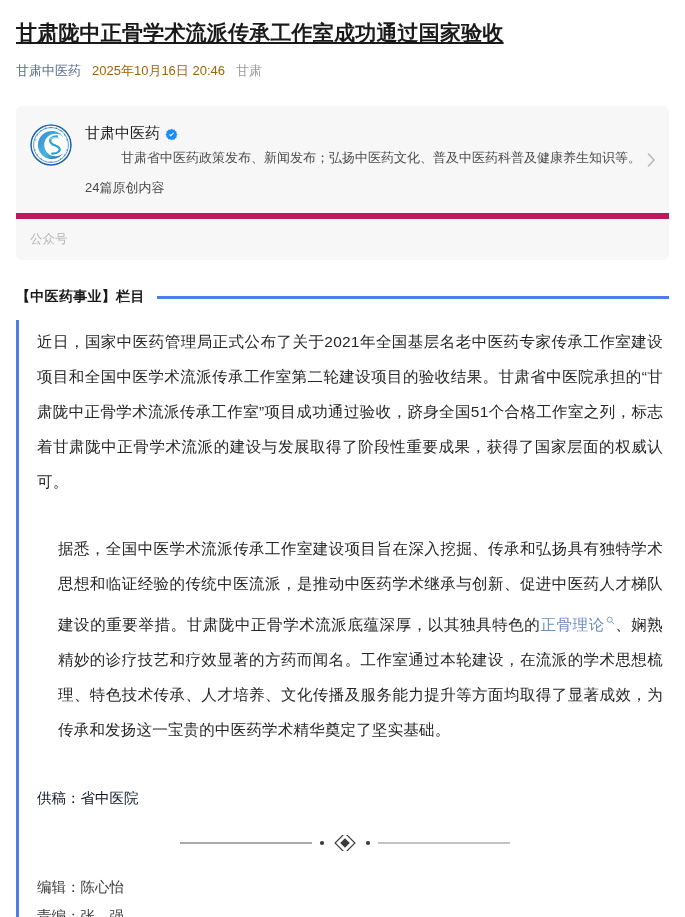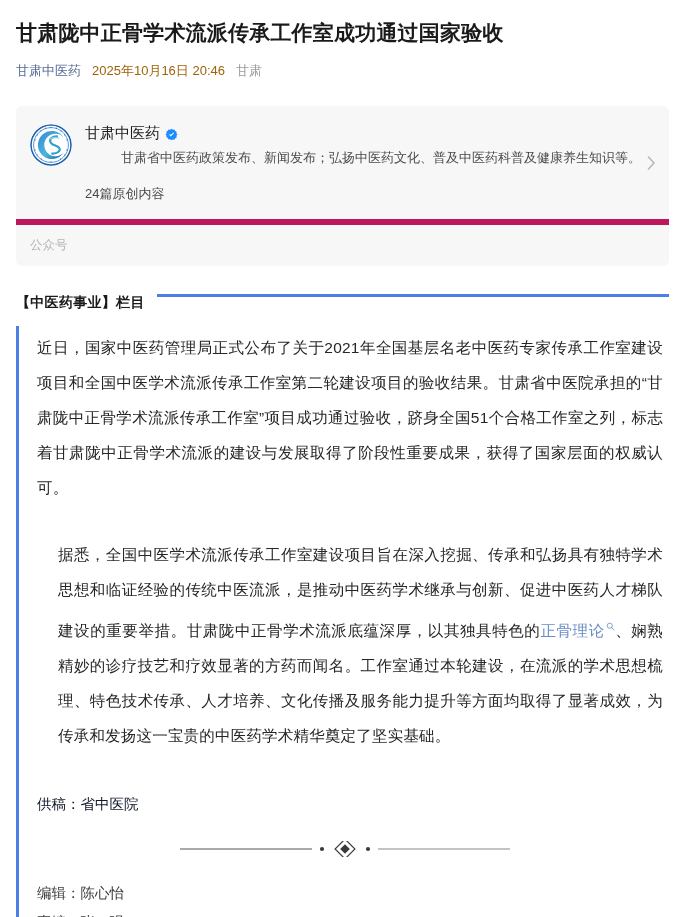--- a/index.html
+++ b/index.html
@@ -25,20 +25,21 @@
 
   
   .article-title {
     font-size: 21px;
     line-height: 30px;
     font-weight: 600;
     color: #1a1a1a;
     letter-spacing: 0.2px;
     padding: 18px 22px 0 16px;
     margin: 0;
+    text-decoration: underline;
   }
 
   .meta-row {
     display: flex;
     align-items: baseline;
     gap: 11px;
     padding: 14px 16px 0 16px;
     font-size: 13px;
     line-height: 18px;
   }
@@ -108,21 +109,21 @@
     color: #4a4a4a;
     overflow: hidden;
     text-overflow: ellipsis;
     white-space: nowrap;
     text-align: right;
   }
   .oa-count {
     font-size: 13px;
     line-height: 20px;
     color: #4a4a4a;
-    margin-top: 16px;
+    margin-top: 10px;
   }
   .oa-chevron {
     position: absolute;
     right: 13px;
     top: 50%;
     transform: translateY(-50%);
     width: 9px;
     height: 15px;
     flex: 0 0 9px;
   }
@@ -130,21 +131,21 @@
     border-top: 6px solid #be185d;
     padding: 11px 14px 12px 14px;
     font-size: 12.5px;
     line-height: 18px;
     color: #b3b3b3;
   }
 
   
   .section-head {
     display: flex;
-    align-items: flex-start;
+    align-items: center;
     margin: 28px 16px 0 16px;
   }
   .section-head-label {
     font-size: 14px;
     font-weight: 700;
     color: #1a1a1a;
     letter-spacing: 0.3px;
     white-space: nowrap;
   }
   .section-head-rule {

